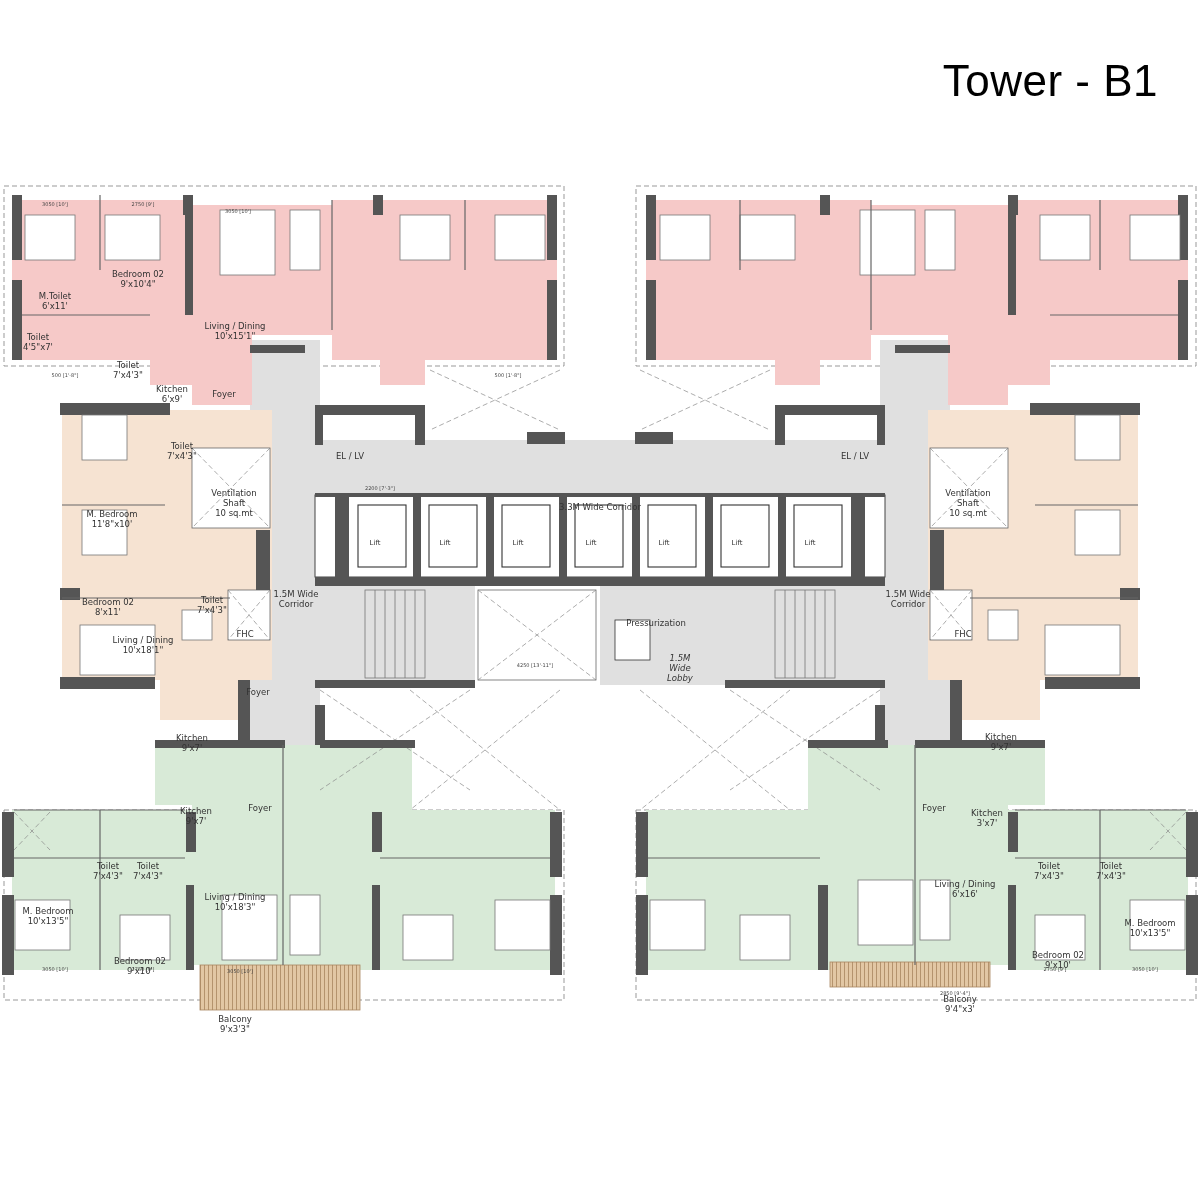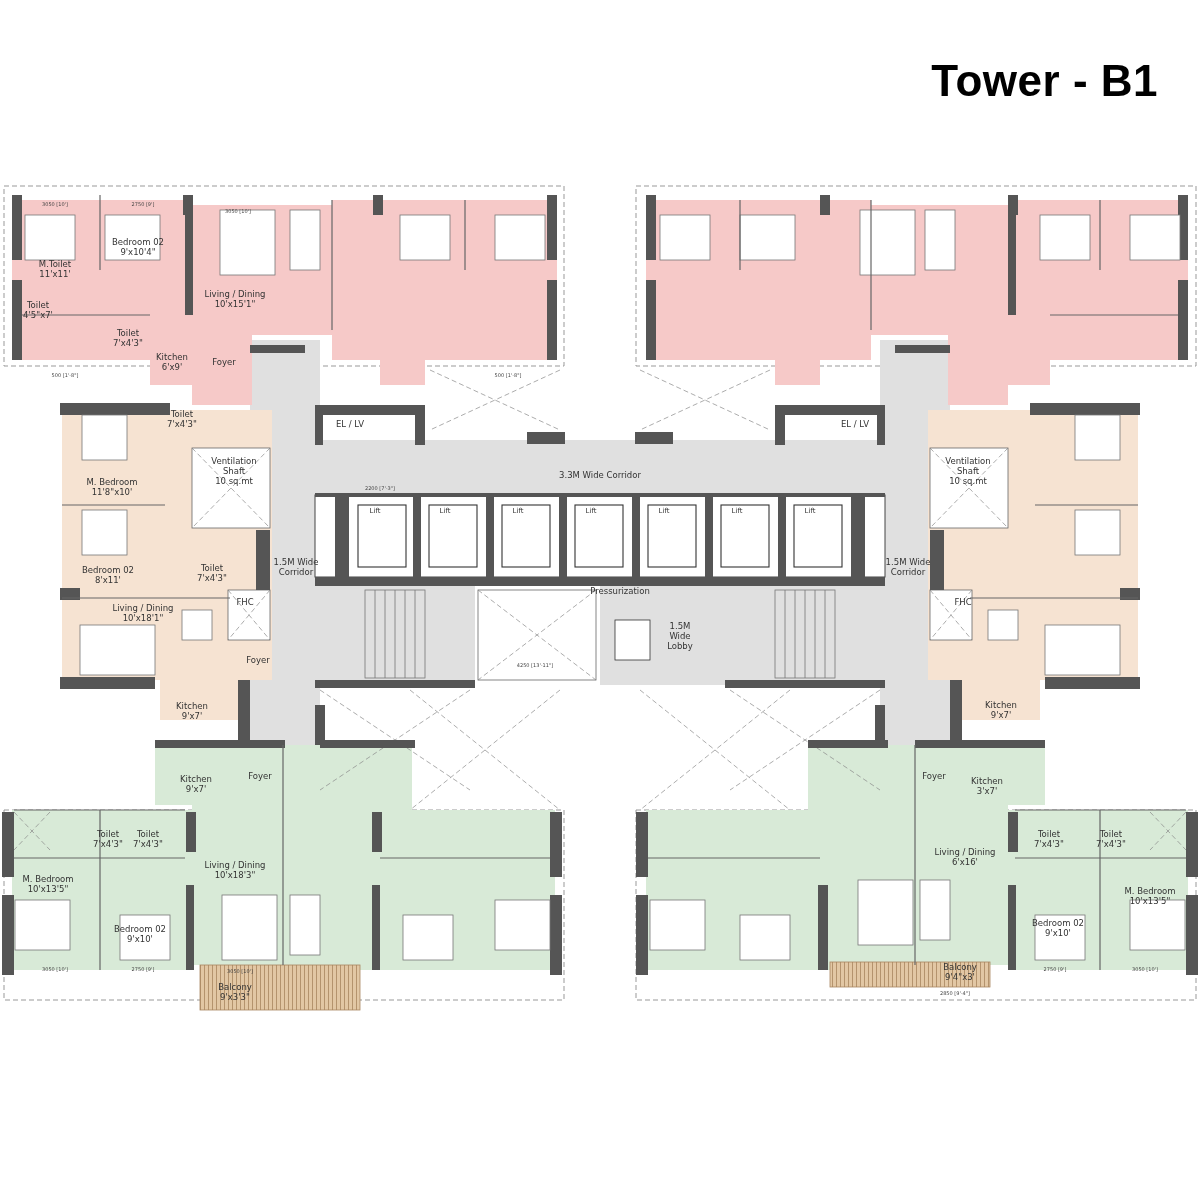--- a/index.html
+++ b/index.html
@@ -1,19 +1,19 @@
 <!DOCTYPE html>
 <html><head>
   <meta charset="utf-8">
   <style>
     html, body { margin: 0; padding: 0; background: #ffffff; }
     body { width: 1200px; height: 1200px; position: relative; overflow: hidden; font-family: "Liberation Sans", sans-serif; }
-    .title { position: absolute; right: 42px; top: 56px; font-size: 44px; font-weight: bold; color: #000; letter-spacing: 0.5px; }
+    .title { position: absolute; right: 42px; top: 56px; font-size: 44px; font-weight: normal; color: #000; letter-spacing: 0.5px; }
     .plan { position: absolute; left: 0; top: 0; width: 1200px; height: 1200px; }
-    .lbl { position: absolute; font-family: "DejaVu Sans", sans-serif; font-size: 8.5px; color: #333; text-align: center; line-height: 1.2; white-space: nowrap; transform: translateX(-50%); }
+    .lbl { position: absolute; font-family: "DejaVu Sans", sans-serif; font-size: 8.5px; color: #333; text-align: center; line-height: 1.2; white-space: nowrap; transform: translateX(-50%); margin-top: 32px; }
     .lbl .sz { display: block; }
     .dim { position: absolute; font-family: "DejaVu Sans", sans-serif; font-size: 5px; color: #444; white-space: nowrap; transform: translateX(-50%); }
   </style>
 </head>
 <body>
 
 <div class="plan">
   <svg width="1200" height="1200" viewBox="0 0 1200 1200" xmlns="http://www.w3.org/2000/svg">
     <defs>
       <pattern id="balc" width="4" height="10" patternUnits="userSpaceOnUse">
@@ -282,37 +282,37 @@
     </g>
 
   </svg>
 </div>
 
 <div class="title">Tower - B1</div>
 
 <div class="lbl" style="left:600px;top:470px;">3.3M Wide Corridor</div>
 <div class="lbl" style="left:296px;top:557px;white-space:normal;width:50px;">1.5M Wide Corridor</div>
 <div class="lbl" style="left:908px;top:557px;white-space:normal;width:50px;">1.5M Wide Corridor</div>
-<div class="lbl" style="left:680px;top:621px;white-space:normal;width:40px;">1.5M Wide Lobby</div>
-<div class="lbl" style="left:620px;top:586px;">Pressurization</div>
+<div class="lbl" style="left:680px;top:621px;white-space:normal;width:40px;font-style:italic;">1.5M Wide Lobby</div>
+<div class="lbl" style="left:656px;top:586px;">Pressurization</div>
 <div class="lbl" style="left:350px;top:419px;">EL / LV</div>
 <div class="lbl" style="left:855px;top:419px;">EL / LV</div>
 <div class="lbl" style="left:245px;top:597px;">FHC</div>
 <div class="lbl" style="left:963px;top:597px;">FHC</div>
 <div class="lbl" style="left:375px;top:507px;font-size:7px;">Lift</div>
 <div class="lbl" style="left:445px;top:507px;font-size:7px;">Lift</div>
 <div class="lbl" style="left:518px;top:507px;font-size:7px;">Lift</div>
 <div class="lbl" style="left:591px;top:507px;font-size:7px;">Lift</div>
 <div class="lbl" style="left:664px;top:507px;font-size:7px;">Lift</div>
 <div class="lbl" style="left:737px;top:507px;font-size:7px;">Lift</div>
 <div class="lbl" style="left:810px;top:507px;font-size:7px;">Lift</div>
 <div class="dim" style="left:380px;top:485px;">2200 [7'-3"]</div>
 <div class="dim" style="left:535px;top:662px;">4250 [13'-11"]</div>
 
-<div class="lbl" style="left:55px;top:259px;"><span>M.Toilet</span><span class="sz">11'x11'</span></div>
+<div class="lbl" style="left:55px;top:259px;"><span>M.Toilet</span><span class="sz">6'x11'</span></div>
 <div class="lbl" style="left:138px;top:237px;"><span>Bedroom 02</span><span class="sz">9'x10'4"</span></div>
 <div class="lbl" style="left:235px;top:289px;"><span>Living / Dining</span><span class="sz">10'x15'1"</span></div>
 <div class="lbl" style="left:38px;top:300px;"><span>Toilet</span><span class="sz">4'5"x7'</span></div>
 <div class="lbl" style="left:128px;top:328px;"><span>Toilet</span><span class="sz">7'x4'3"</span></div>
 <div class="lbl" style="left:172px;top:352px;"><span>Kitchen</span><span class="sz">6'x9'</span></div>
 <div class="lbl" style="left:224px;top:357px;">Foyer</div>
 <div class="dim" style="left:55px;top:201px;">3050 [10']</div>
 <div class="dim" style="left:143px;top:201px;">2750 [9']</div>
 <div class="dim" style="left:238px;top:208px;">3050 [10']</div>
 <div class="dim" style="left:65px;top:372px;">500 [1'-8"]</div>

